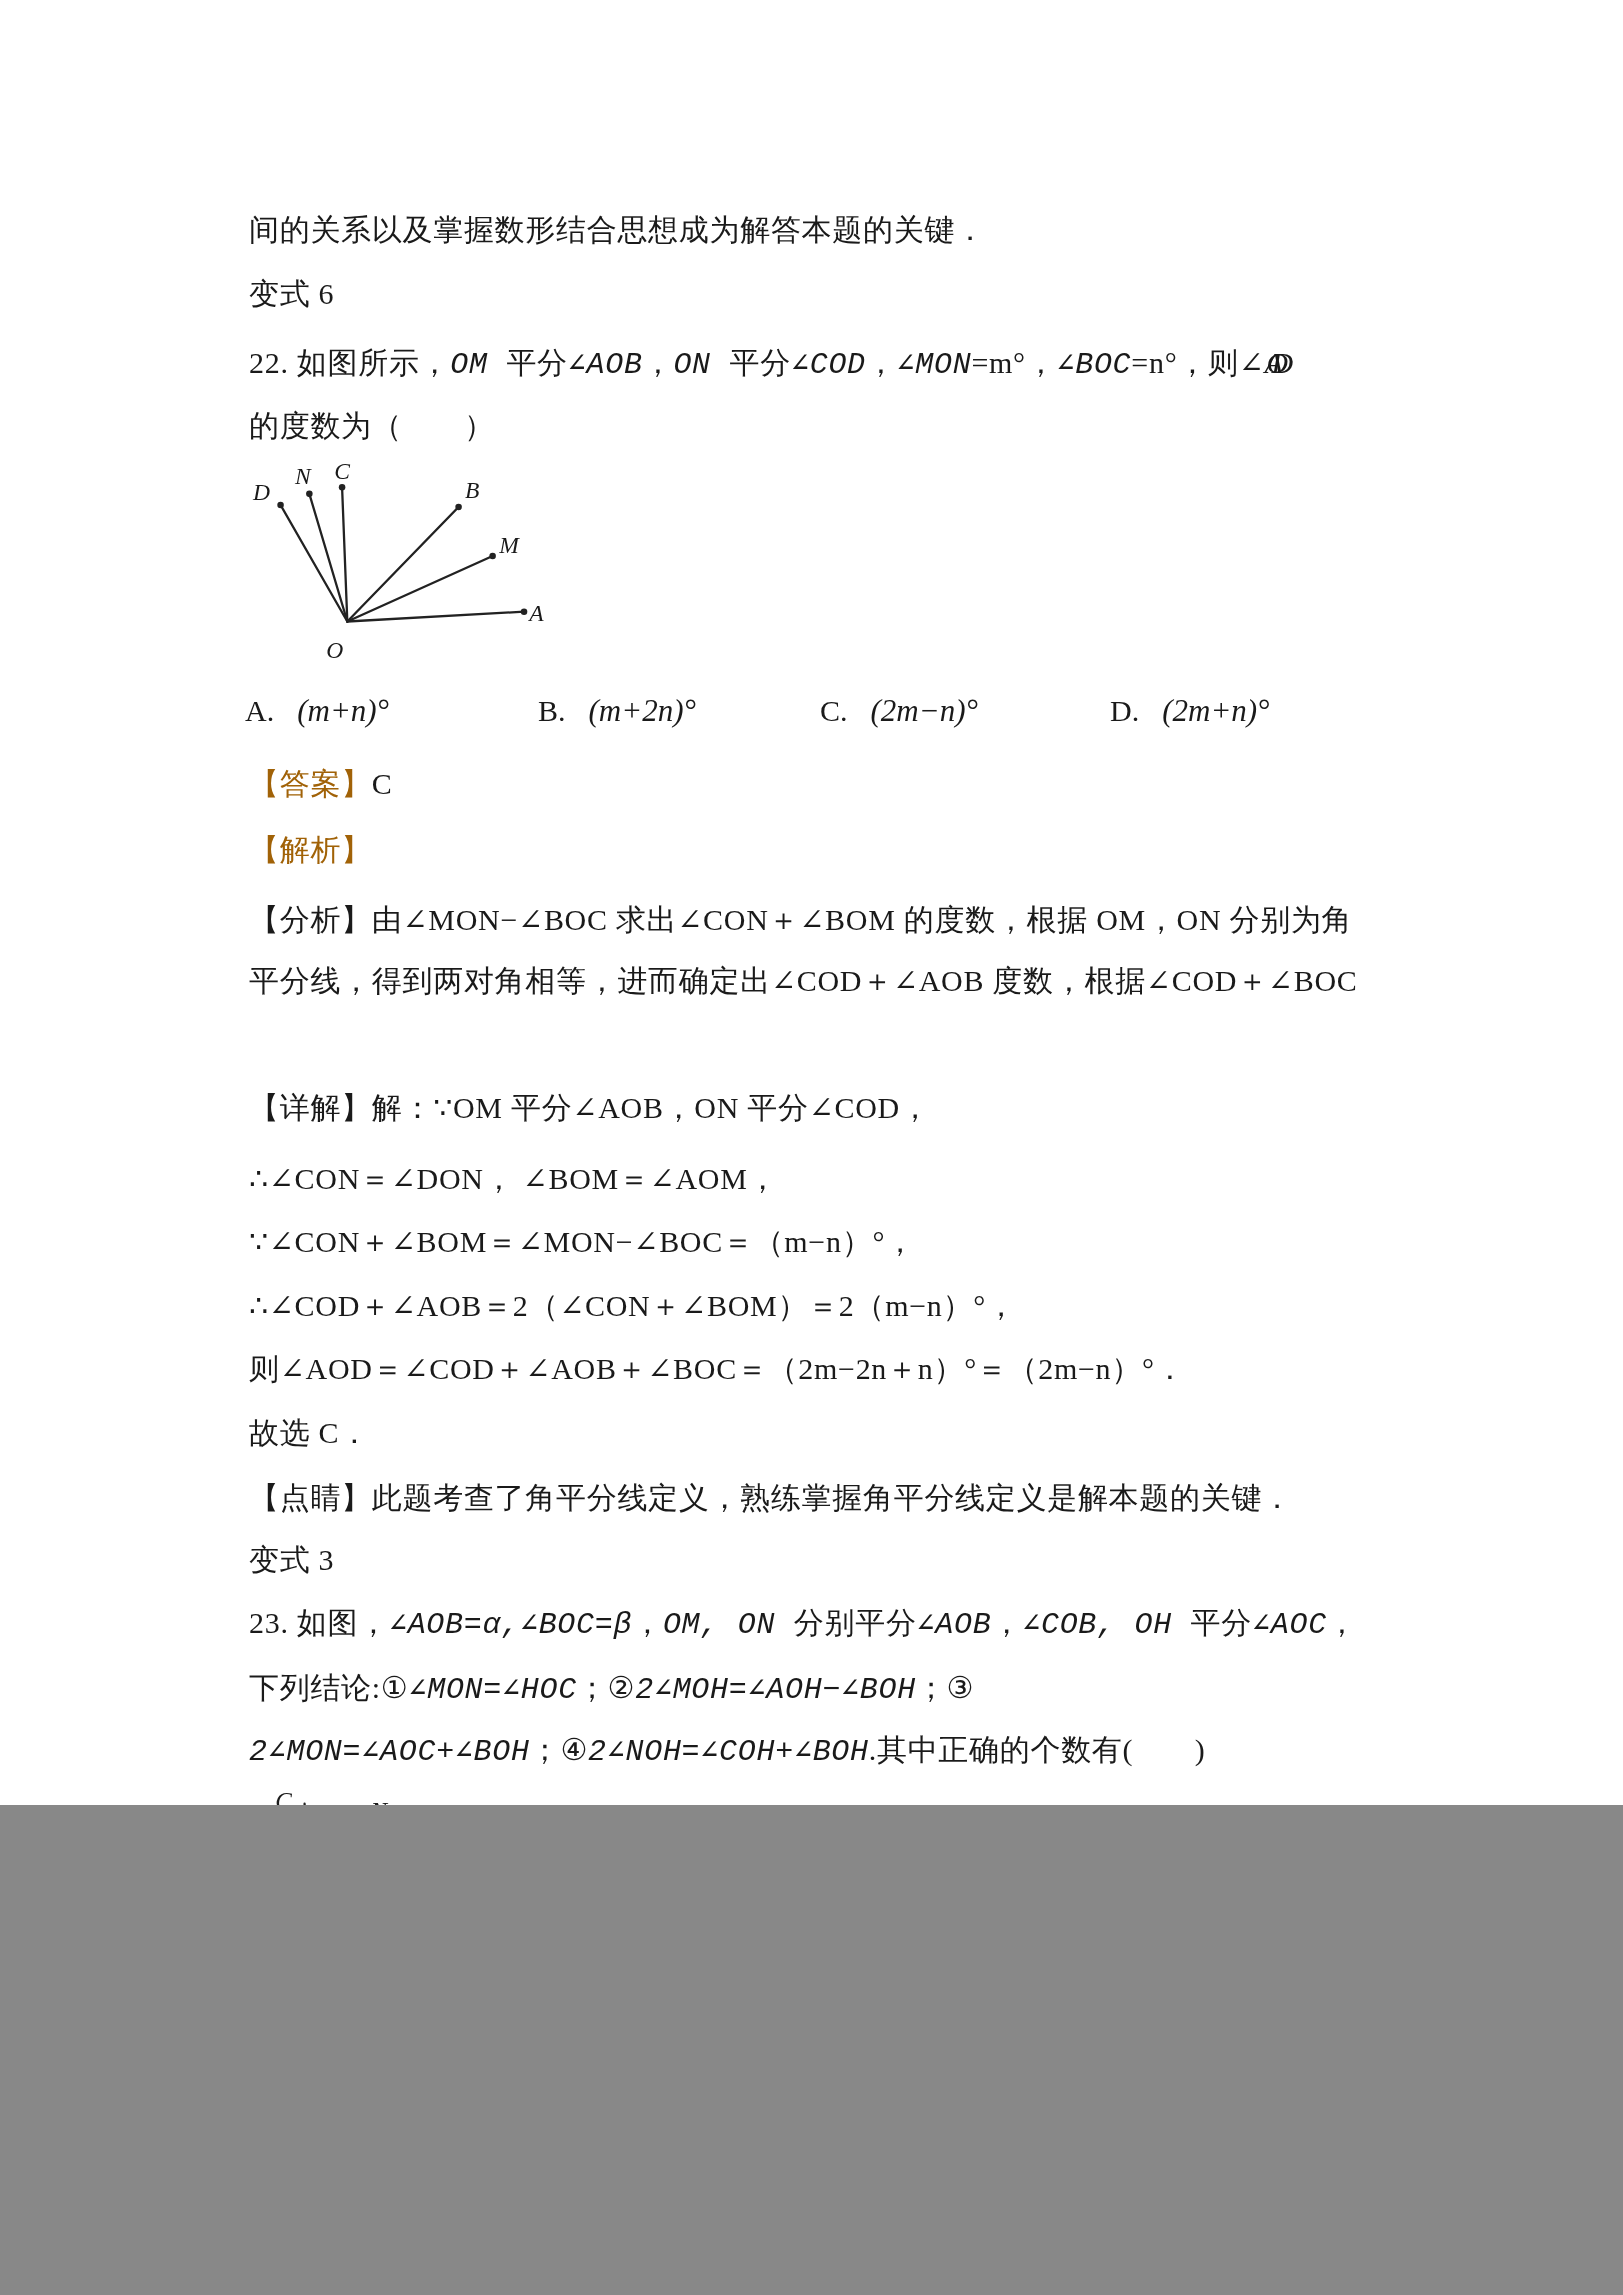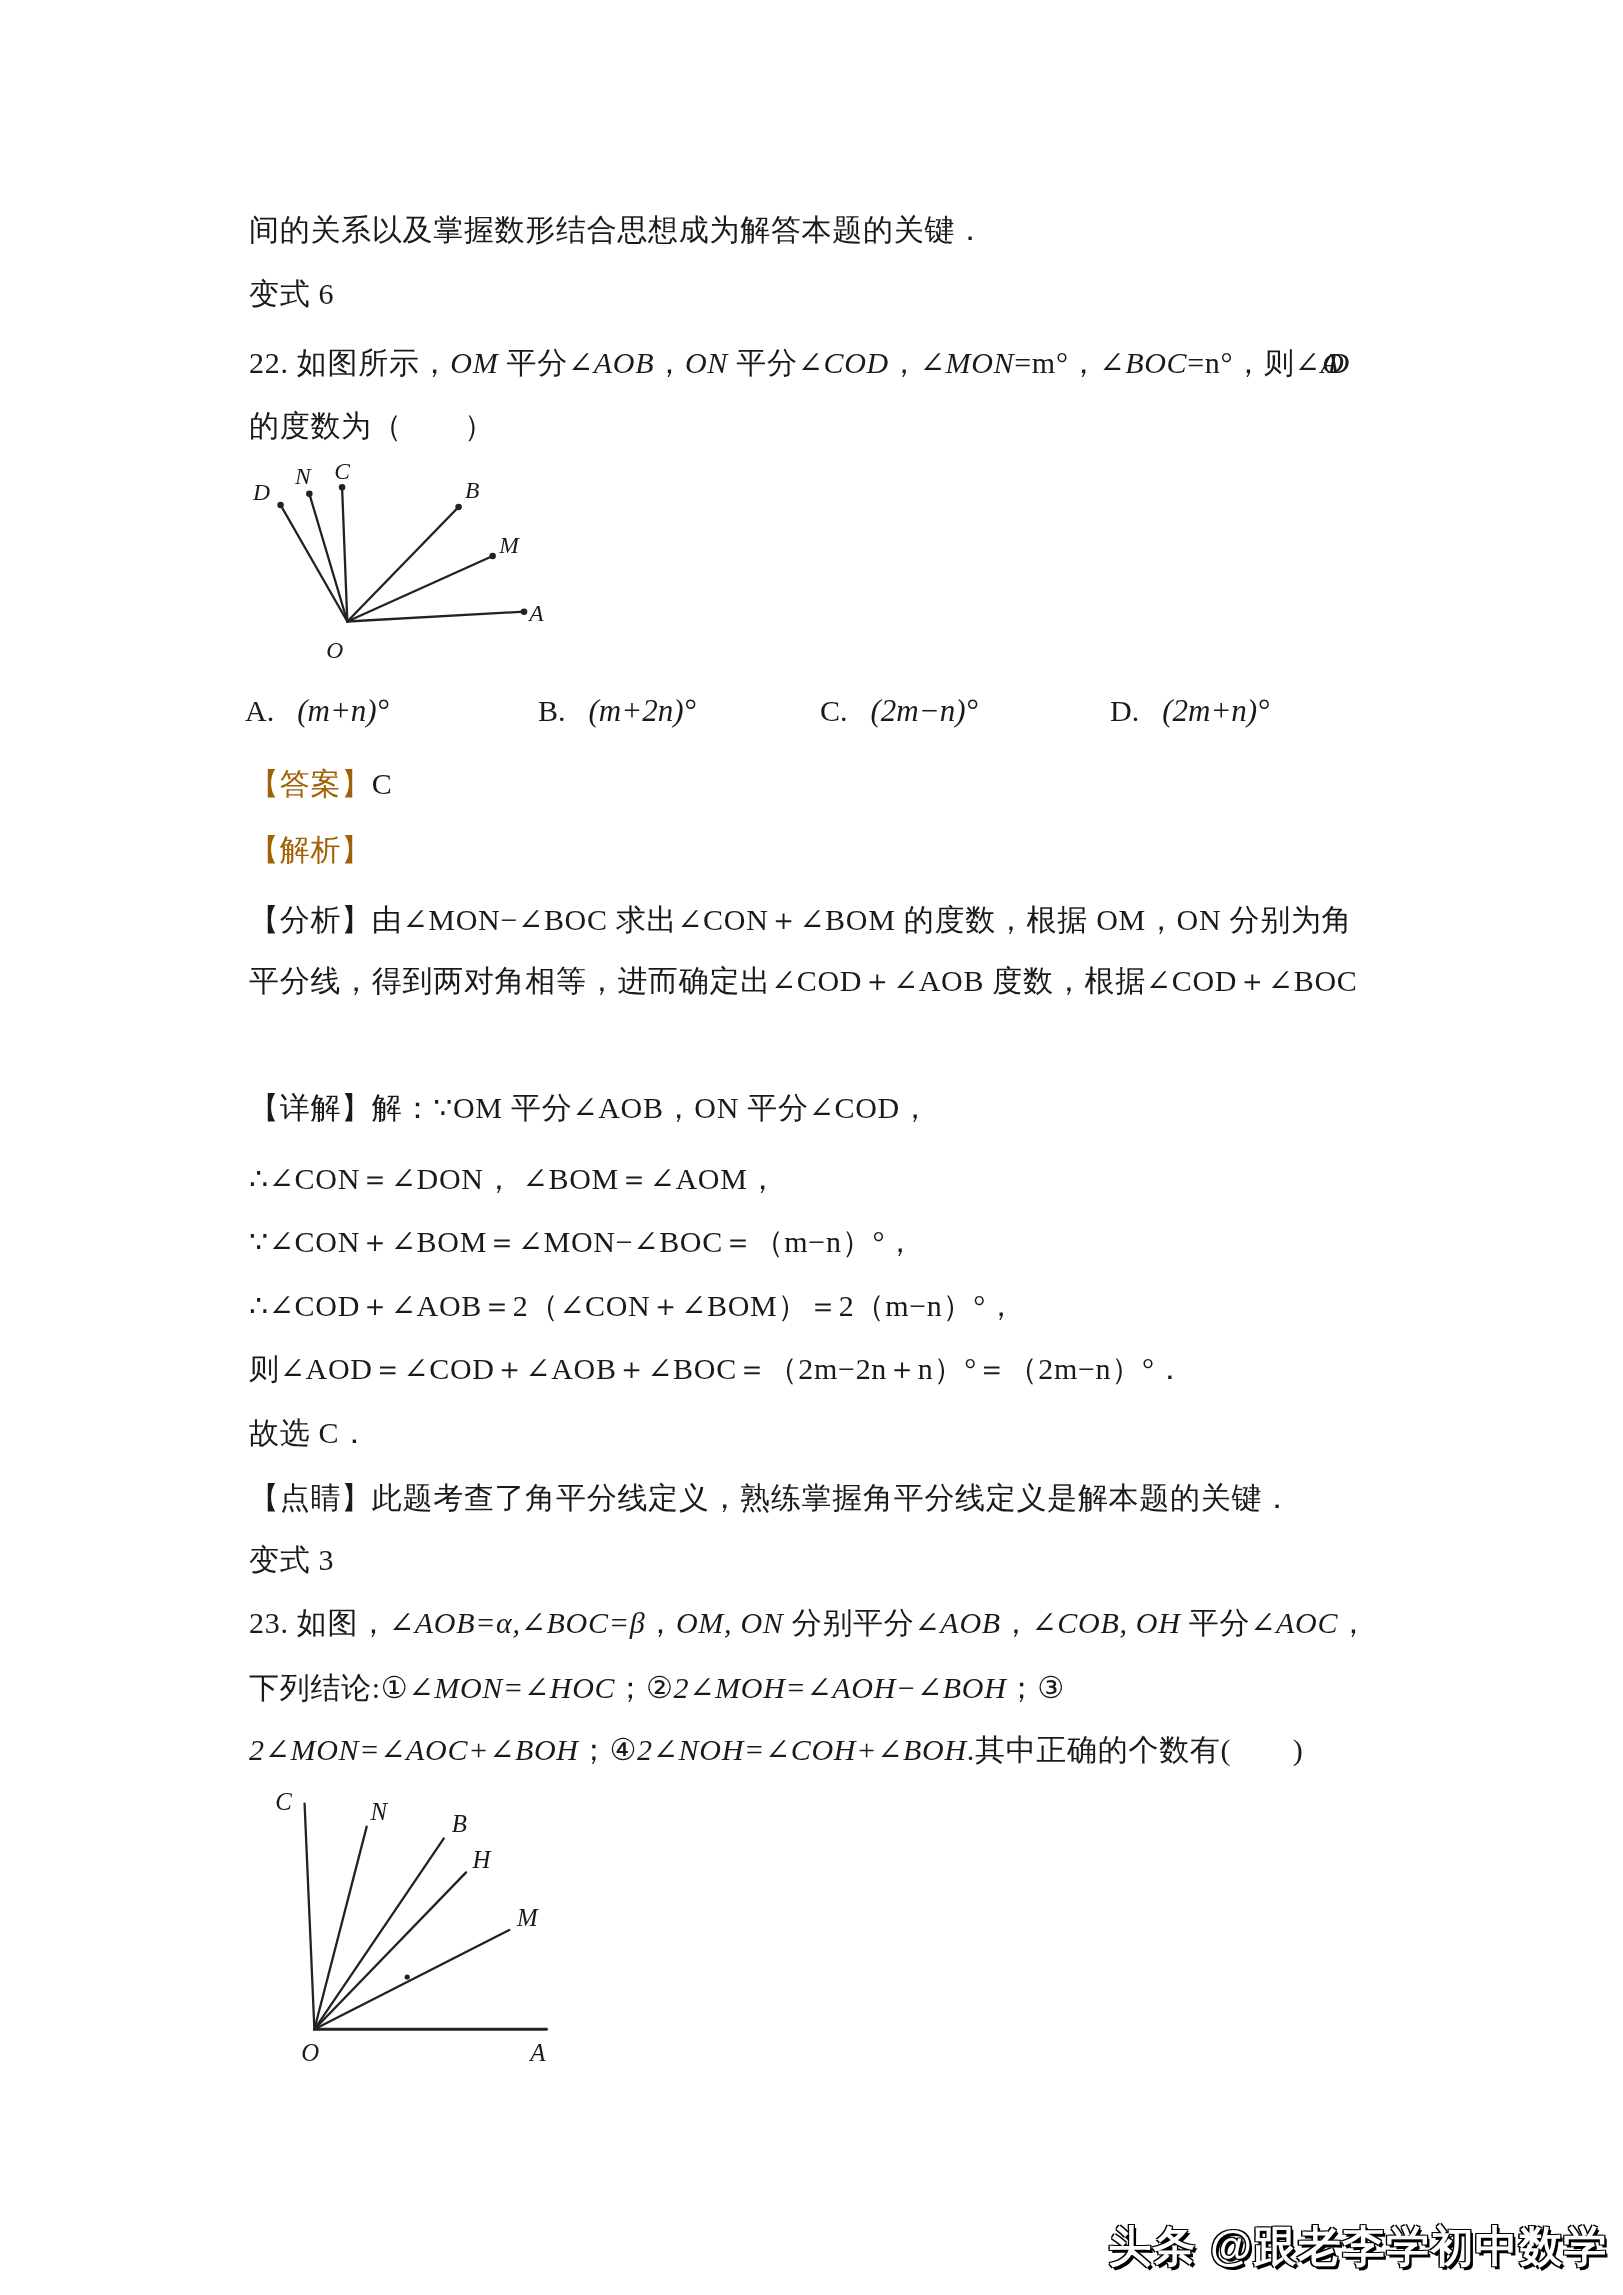--- a/index.html
+++ b/index.html
@@ -1,33 +1,33 @@
 <!DOCTYPE html>
 <html style="font-size:10.5px"><head>
 <meta charset="utf-8">
 <style>
   html,body{margin:0;padding:0;background:#888;}
   #page{
     position:relative;
-    width:1623px;height:2295px;
+    width:1623px;height:1805px;
     background:#ffffff;
     font-family:"Liberation Serif","DejaVu Serif","DejaVu Sans",serif;
     color:#1a1a1a;
     overflow:hidden;
   }
   .tline{
     position:absolute;
     left:249px;
     white-space:nowrap;
     font-size:30px;
     line-height:1.25;
     letter-spacing:0.7px;
   }
   .seg-cn{font-style:normal;}
-  .seg-it{font-style:italic;}
+  .seg-it{font-style:italic;font-family:Liberation Mono, monospace;}
   .seg-bl{color:#a16207;}
   .seg-ov{font-style:italic;letter-spacing:-0.55em;padding-right:0.55em;}
   .opt{position:absolute;white-space:nowrap;font-size:30px;}
   .opt-label{font-style:normal;}
   .opt-formula{font-style:italic;margin-left:23px;font-size:31px;}
   svg text{
     font-family:"Liberation Serif","DejaVu Serif",serif;
     font-style:italic;
     fill:#1a1a1a;
   }

